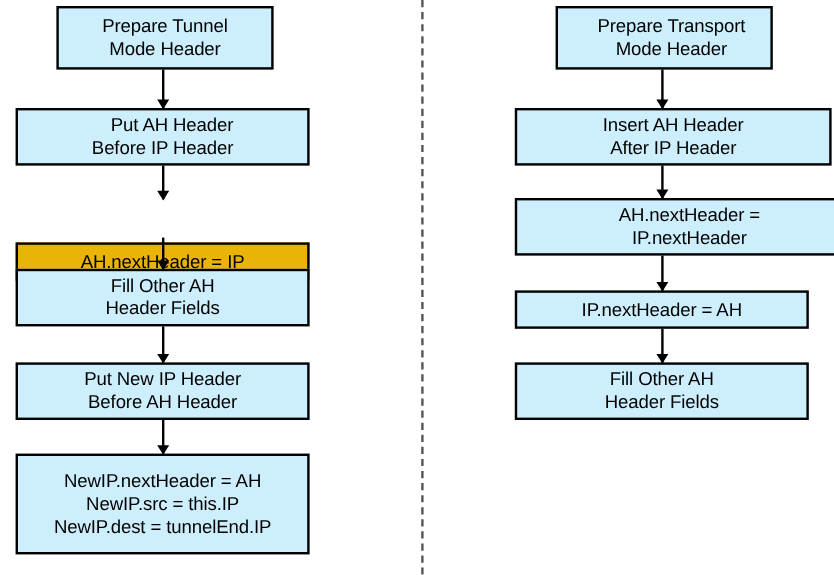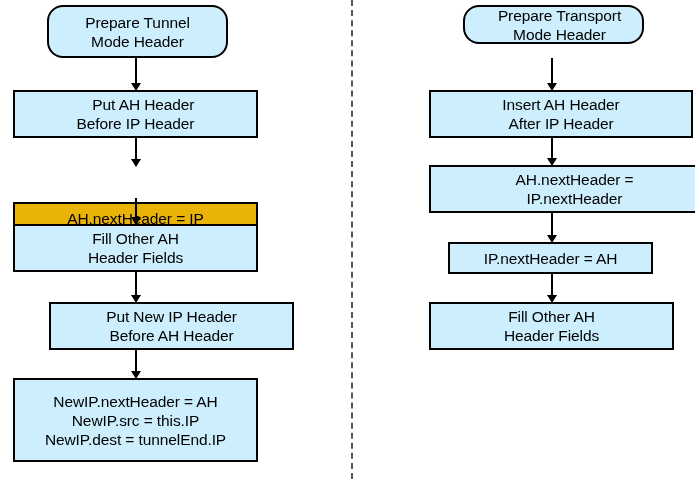--- a/index.html
+++ b/index.html
@@ -38,21 +38,21 @@
     align-items: center;
     justify-content: center;
     text-align: center;
     font-size: 15.5px;
     line-height: 19px;
     letter-spacing: -0.1px;
     white-space: pre-line;
     user-select: none;
   }
   .node.terminal {
-    border-radius: 16px;
+    border-radius: 0;
   }
 
   
   .connector {
     position: absolute;
     width: 0;
   }
   .connector .shaft {
     position: absolute;
     left: -1px;
@@ -77,21 +77,21 @@
 
 <div id="canvas">
     <div class="divider" style="left: 351px; border-left-color: rgb(85, 85, 85);"></div>
     <div class="node terminal" style="left: 47px; top: 5px; width: 181px; height: 53px; background: rgb(205, 238, 252); border-color: rgb(0, 0, 0); color: rgb(0, 0, 0);">Prepare Tunnel
 Mode Header</div>
     <div class="node process" style="left: 13px; top: 90px; width: 245px; height: 48px; background: rgb(205, 238, 252); border-color: rgb(0, 0, 0); color: rgb(0, 0, 0); text-align: right;">Put AH Header
 Before IP Header</div>
     <div class="node process" style="left: 13px; top: 166px; width: 245px; height: 32px; background: #eab308; border-color: rgb(0, 0, 0); color: rgb(0, 0, 0); margin-top: 36px;">AH.nextHeader = IP</div>
     <div class="node process" style="left: 13px; top: 224px; width: 245px; height: 48px; background: rgb(205, 238, 252); border-color: rgb(0, 0, 0); color: rgb(0, 0, 0);">Fill Other AH
 Header Fields</div>
-    <div class="node process" style="left: 13px; top: 302px; width: 245px; height: 48px; background: rgb(205, 238, 252); border-color: rgb(0, 0, 0); color: rgb(0, 0, 0); margin-left: 36px;">Put New IP Header
+    <div class="node process" style="left: 13px; top: 302px; width: 245px; height: 48px; background: rgb(205, 238, 252); border-color: rgb(0, 0, 0); color: rgb(0, 0, 0);">Put New IP Header
 Before AH Header</div>
     <div class="node process" style="left: 13px; top: 378px; width: 245px; height: 84px; background: rgb(205, 238, 252); border-color: rgb(0, 0, 0); color: rgb(0, 0, 0);">NewIP.nextHeader = AH
 NewIP.src = this.IP
 NewIP.dest = tunnelEnd.IP</div>
     <div class="connector" style="left: 135.5px; top: 58px; height: 32px;">
       <div class="shaft"></div>
       <div class="head"></div>
     </div>
     <div class="connector" style="left: 135.5px; top: 138px; height: 28px;">
       <div class="shaft"></div>
@@ -102,27 +102,27 @@
       <div class="head"></div>
     </div>
     <div class="connector" style="left: 135.5px; top: 272px; height: 30px;">
       <div class="shaft"></div>
       <div class="head"></div>
     </div>
     <div class="connector" style="left: 135.5px; top: 350px; height: 28px;">
       <div class="shaft"></div>
       <div class="head"></div>
     </div>
-    <div class="node terminal" style="left: 463px; top: 5px; width: 181px; height: 39px; background: rgb(205, 238, 252); border-color: rgb(0, 0, 0); color: rgb(0, 0, 0); padding-left: 12px;">Prepare Transport
+    <div class="node terminal" style="left: 463px; top: 5px; width: 181px; height: 53px; background: rgb(205, 238, 252); border-color: rgb(0, 0, 0); color: rgb(0, 0, 0); padding-left: 12px;">Prepare Transport
 Mode Header</div>
     <div class="node process" style="left: 429px; top: 90px; width: 264px; height: 48px; background: rgb(205, 238, 252); border-color: rgb(0, 0, 0); color: rgb(0, 0, 0);">Insert AH Header
 After IP Header</div>
     <div class="node process" style="left: 429px; top: 165px; width: 291px; height: 48px; background: rgb(205, 238, 252); border-color: rgb(0, 0, 0); color: rgb(0, 0, 0);">AH.nextHeader =
 IP.nextHeader</div>
-    <div class="node process" style="left: 448px; top: 242px; width: 205px; height: 32px; background: rgb(205, 238, 252); border-color: rgb(0, 0, 0); color: rgb(0, 0, 0);">IP.nextHeader = AH</div>
+    <div class="node process" style="left: 429px; top: 242px; width: 245px; height: 32px; background: rgb(205, 238, 252); border-color: rgb(0, 0, 0); color: rgb(0, 0, 0);">IP.nextHeader = AH</div>
     <div class="node process" style="left: 429px; top: 302px; width: 245px; height: 48px; background: rgb(205, 238, 252); border-color: rgb(0, 0, 0); color: rgb(0, 0, 0);">Fill Other AH
 Header Fields</div>
     <div class="connector" style="left: 551.5px; top: 58px; height: 32px;">
       <div class="shaft"></div>
       <div class="head"></div>
     </div>
     <div class="connector" style="left: 551.5px; top: 138px; height: 27px;">
       <div class="shaft"></div>
       <div class="head"></div>
     </div>

